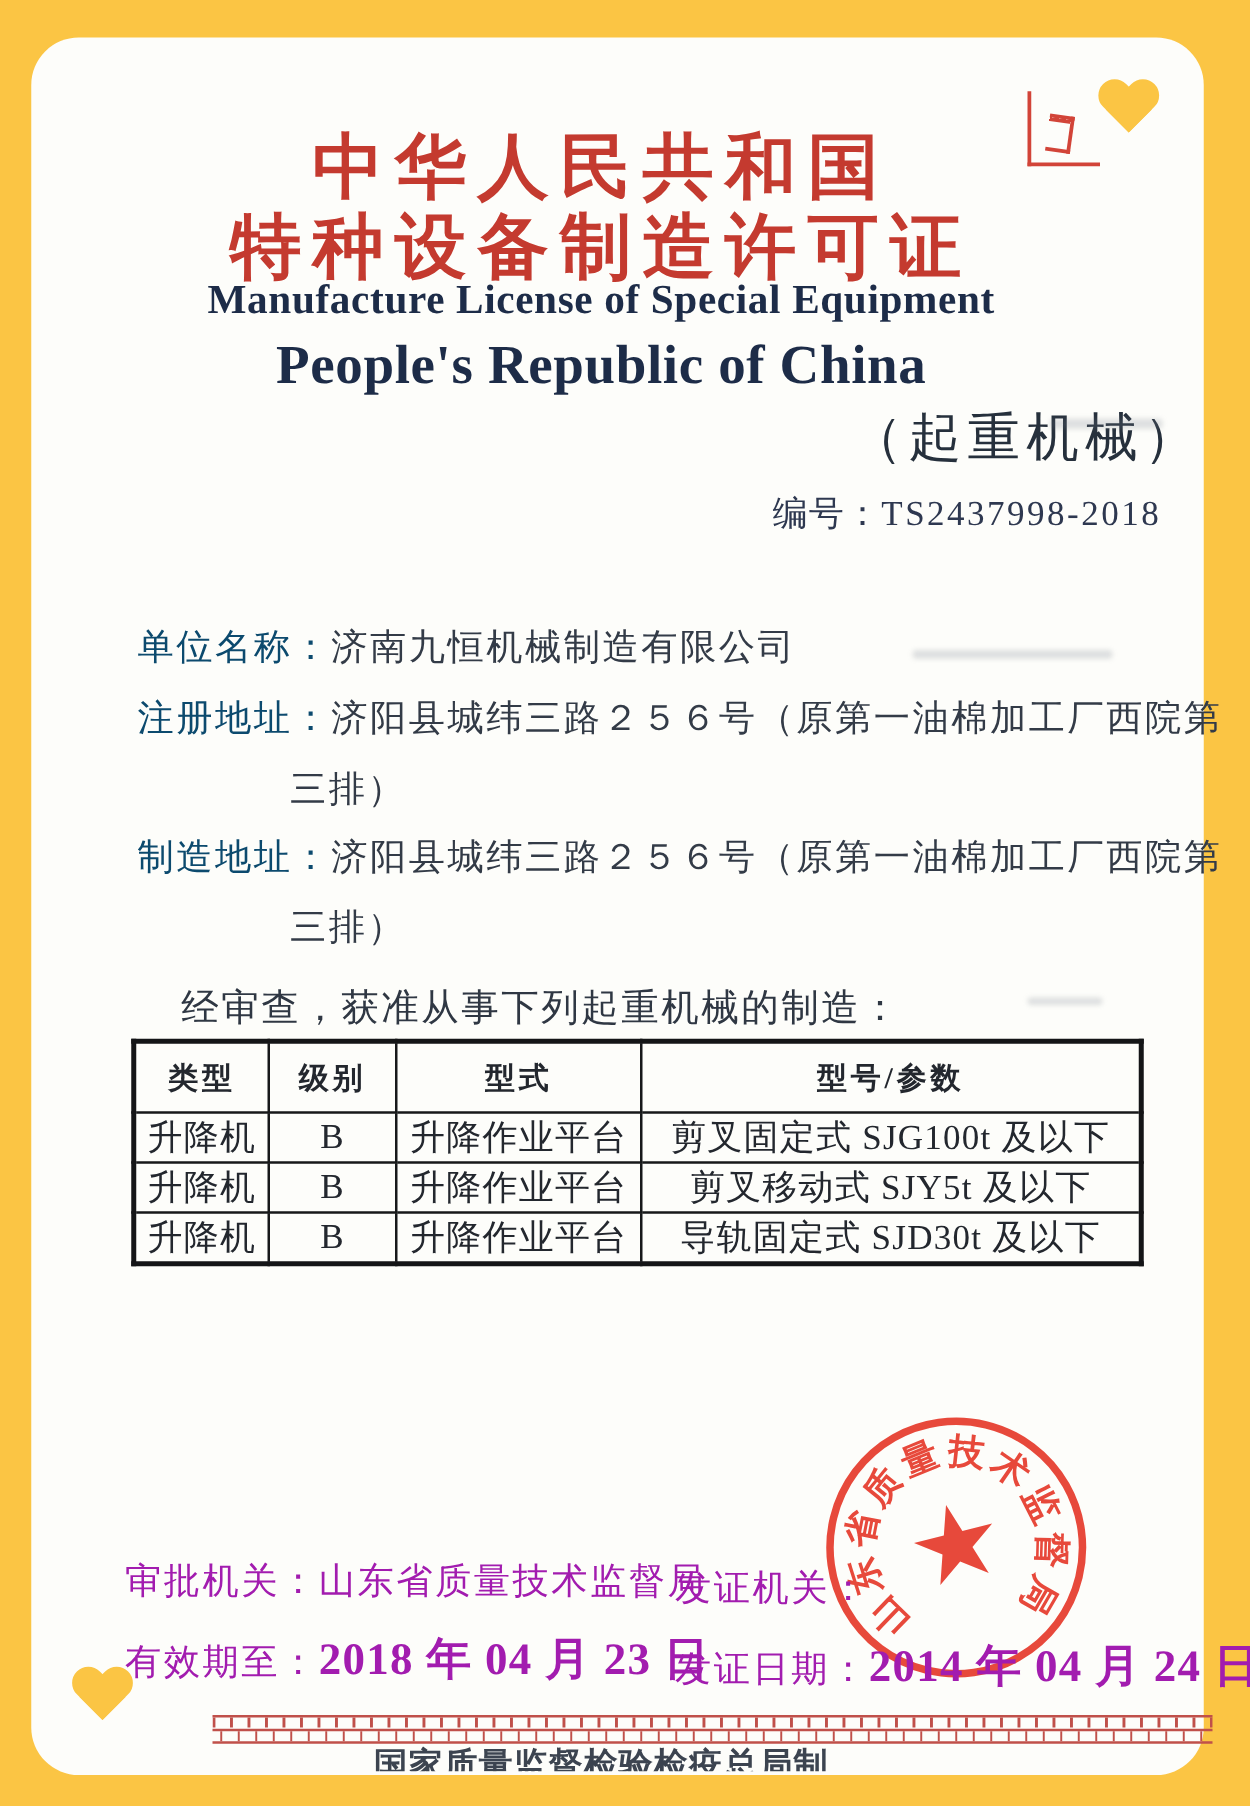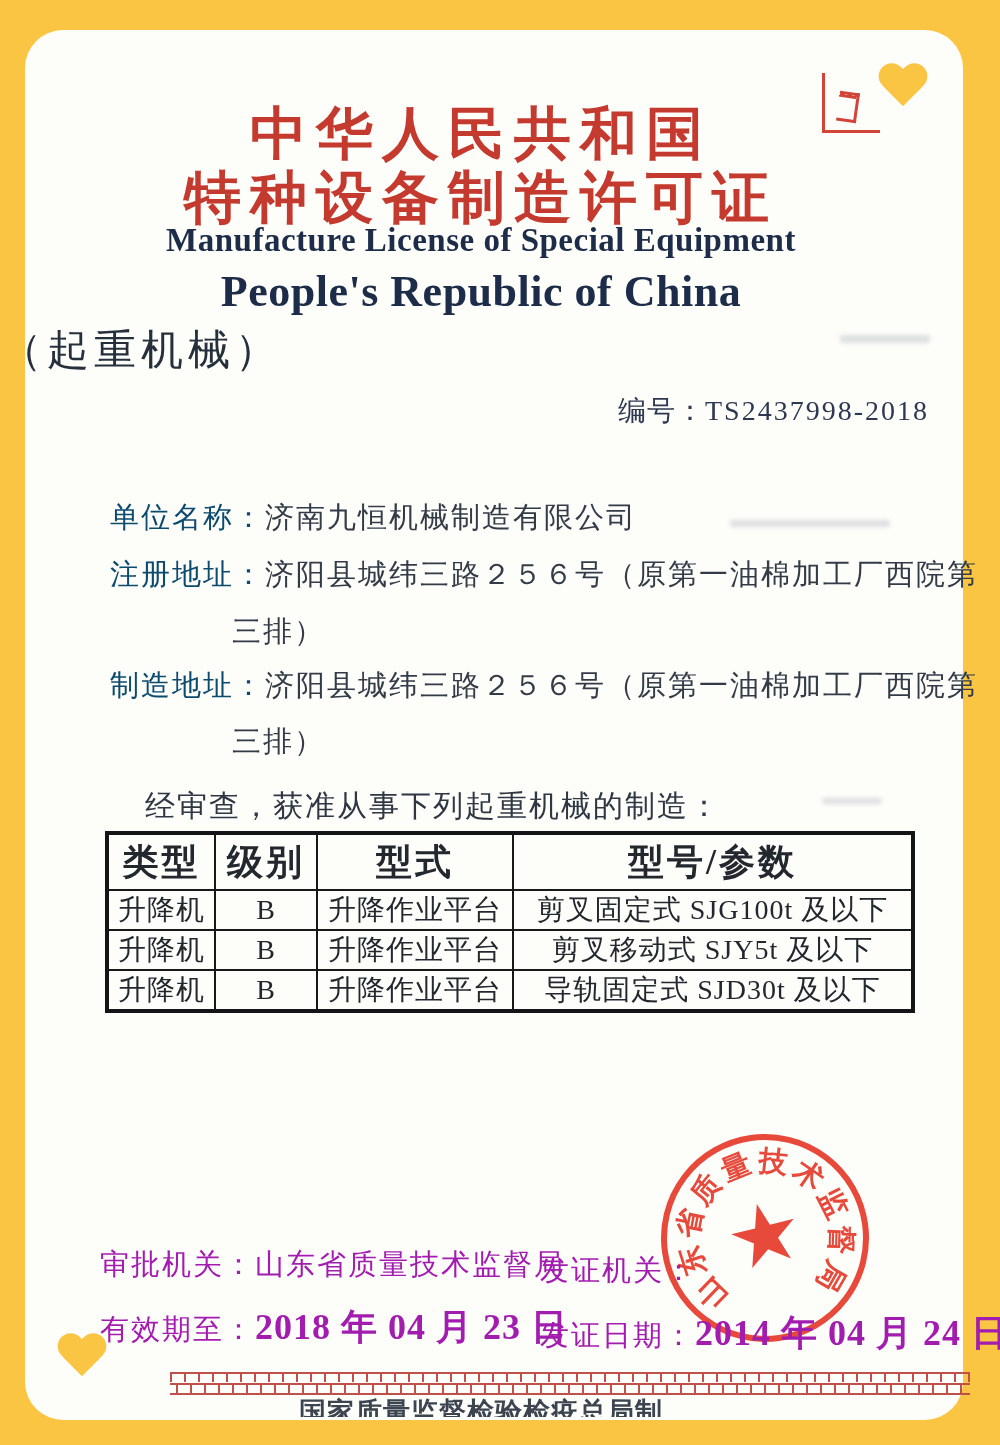--- a/index.html
+++ b/index.html
@@ -25,21 +25,21 @@
     font-family:"Liberation Serif","DejaVu Serif",serif;
     white-space:nowrap;
   }
   .title-en{
     left:0;right:38px;text-align:center;
     color:#1d2c48;font-weight:bold;
     font-size:33px;letter-spacing:0.5px;
     white-space:nowrap;
   }
   .category{
-    left:0;right:38px;text-align:left;
+    left:0;right:38px;text-align:right;
     color:#26303c;font-size:42px;letter-spacing:5px;font-weight:500;
     white-space:nowrap;
   }
   .serial{
     left:618px;top:392px;
     color:#2e3850;font-size:28px;letter-spacing:1px;
     white-space:nowrap;
   }
   .serial .num{font-family:"Liberation Serif","DejaVu Serif",serif;letter-spacing:2px;}
   
@@ -57,21 +57,21 @@
     background:#fdfdfa;
   }
   table.license-table th, table.license-table td{
     border:2px solid #17181a;
     text-align:center;vertical-align:middle;
     color:#23272e;
     padding:0;
     overflow:hidden;white-space:nowrap;
   }
   table.license-table{border:4px solid #141517;}
-  table.license-table th{height:54px;font-size:36px;font-weight:bold;letter-spacing:3px;}
+  table.license-table th{height:54px;font-size:24px;font-weight:bold;letter-spacing:3px;}
   table.license-table td{height:32px;font-size:28px;letter-spacing:1px;}
   
   .footer-row{color:#a21caf;font-size:29px;letter-spacing:2px;white-space:nowrap;z-index:5;margin-top:35px;}
   .footer-row .val-num{font-family:Liberation Serif, serif;font-weight:bold;font-size:36px;letter-spacing:1px;}
   
   .seal{
     left:661px;top:1134px;width:208px;height:208px;
     transform:rotate(-8deg);
     z-index:4;opacity:.92;
     mix-blend-mode:multiply;

